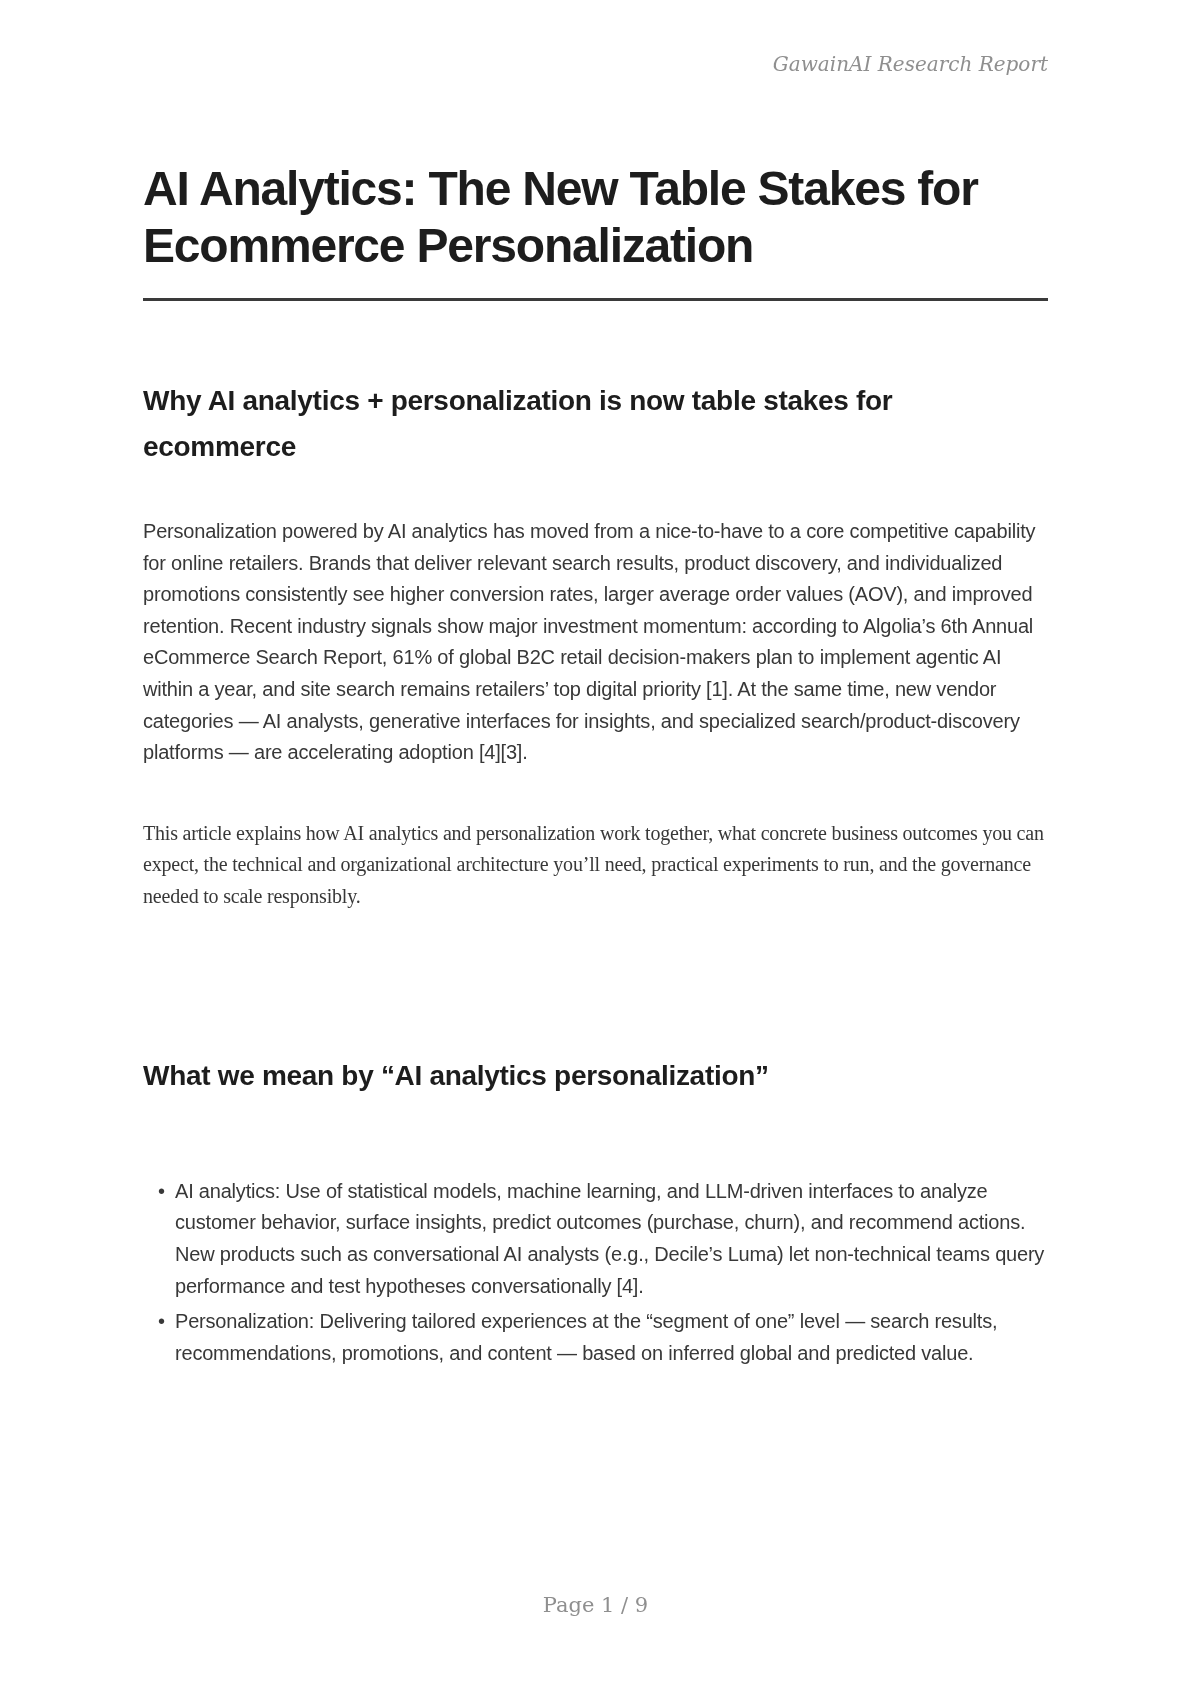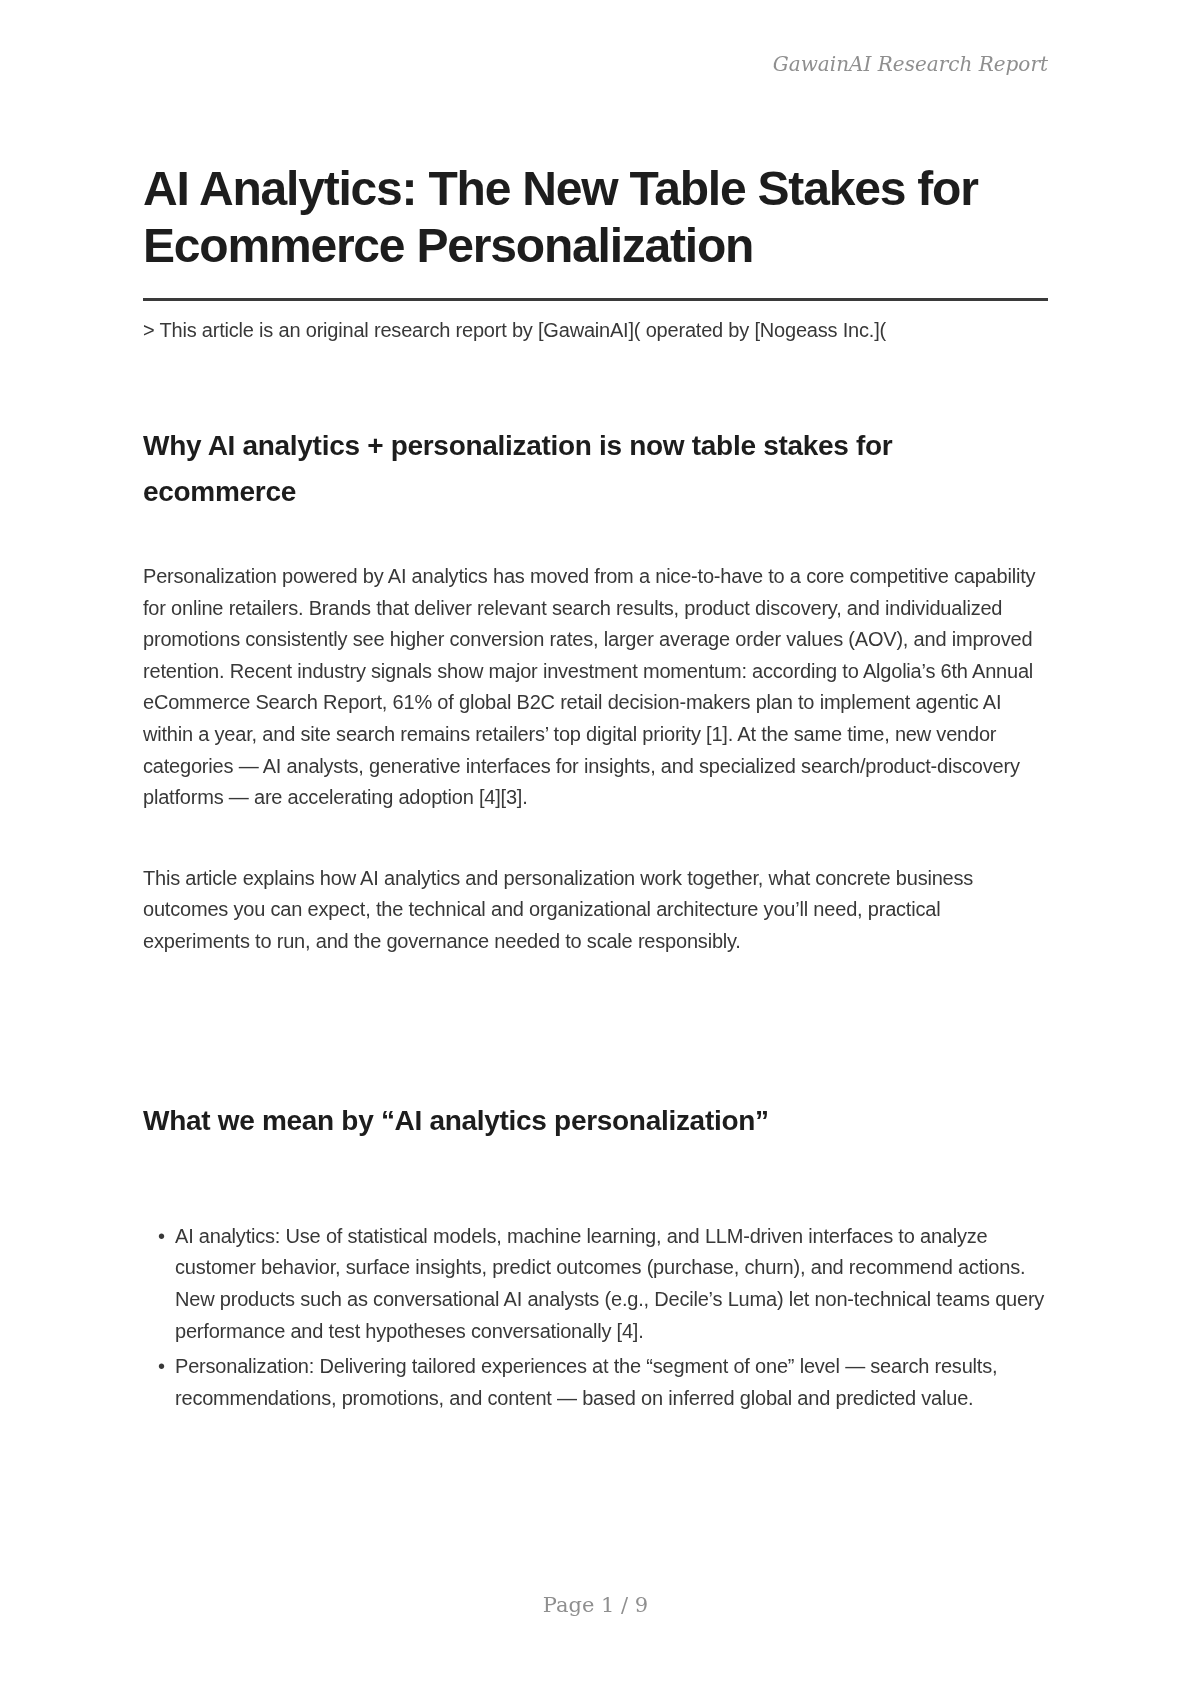--- a/index.html
+++ b/index.html
@@ -51,21 +51,21 @@
   }
   h2.first { margin: 77px 0 0 0; }
   h2.second { margin: 140px 0 0 0; }
   p.body-para {
     font-size: 20px;
     line-height: 31.6px;
     letter-spacing: -0.2px;
     color: #383838;
   }
   p.p1 { margin: 46px 0 0 0; }
-  p.p2 { margin: 49px 0 0 0; }
+  p.p2 { margin: 49px 0 0 0; font-family: Liberation Serif, serif; }
   ul.def-list {
     margin: 77px 0 0 0;
     padding: 0;
     list-style: none;
   }
   ul.def-list li {
     position: relative;
     padding-left: 32px;
     font-size: 20px;
     line-height: 31.8px;
@@ -99,21 +99,20 @@
   <div class="content">
 
     <div class="page-header">
       <span>GawainAI Research Report</span>
     </div>
 
     <h1 class="title">AI Analytics: The New Table Stakes for Ecommerce Personalization</h1>
 
     <hr class="title-rule">
 
-    <p class="attribution">&gt; This article is an original research report by [GawainAI]( operated by [Nogeass Inc.](</p>
 
     <h2 class="section-heading first">Why AI analytics + personalization is now table stakes for ecommerce</h2>
 
     <p class="body-para p1">Personalization powered by AI analytics has moved from a nice-to-have to a core competitive capability for online retailers. Brands that deliver relevant search results, product discovery, and individualized promotions consistently see higher conversion rates, larger average order values (AOV), and improved retention. Recent industry signals show major investment momentum: according to Algolia’s 6th Annual eCommerce Search Report, 61% of global B2C retail decision-makers plan to implement agentic AI within a year, and site search remains retailers’ top digital priority [1]. At the same time, new vendor categories — AI analysts, generative interfaces for insights, and specialized search/product-discovery platforms — are accelerating adoption [4][3].</p>
 
     <p class="body-para p2">This article explains how AI analytics and personalization work together, what concrete business outcomes you can expect, the technical and organizational architecture you’ll need, practical experiments to run, and the governance needed to scale responsibly.</p>
 
     <h2 class="section-heading second">What we mean by “AI analytics personalization”</h2>
 
     <ul class="def-list">

